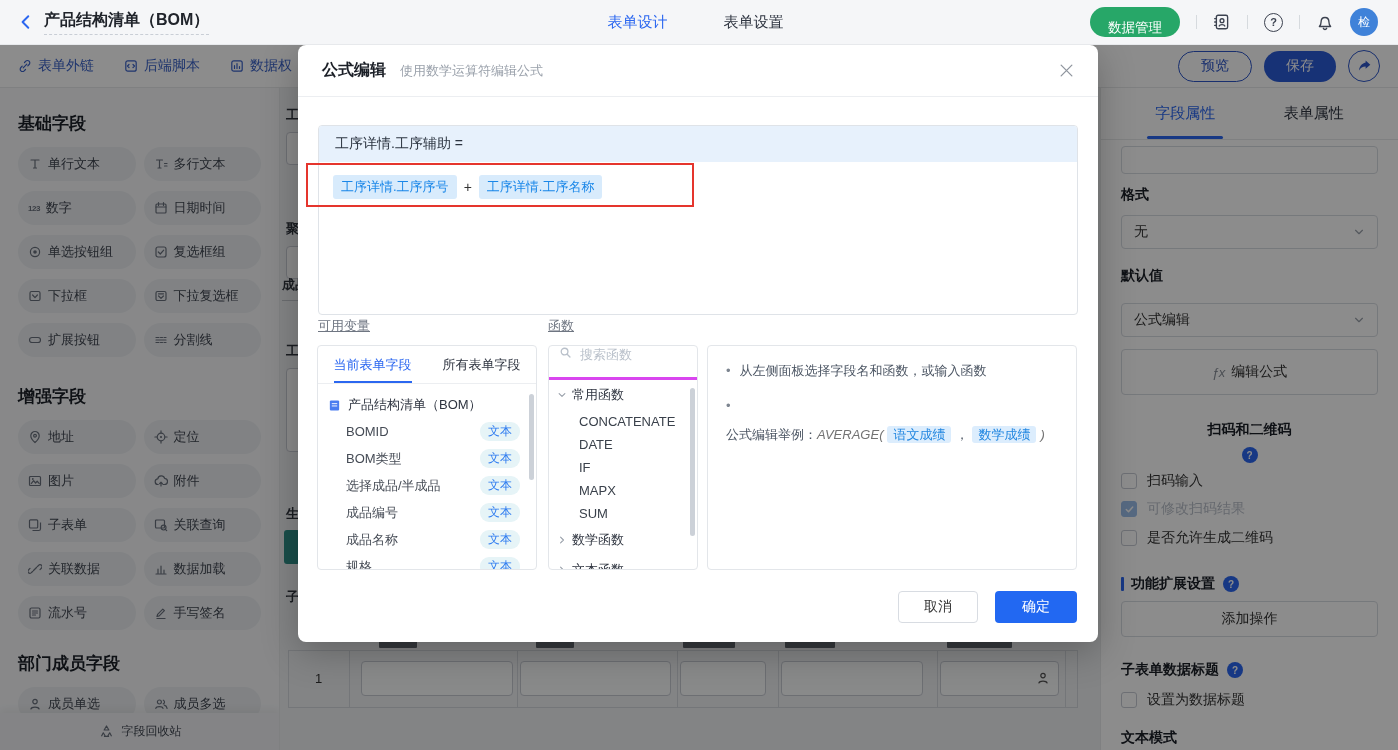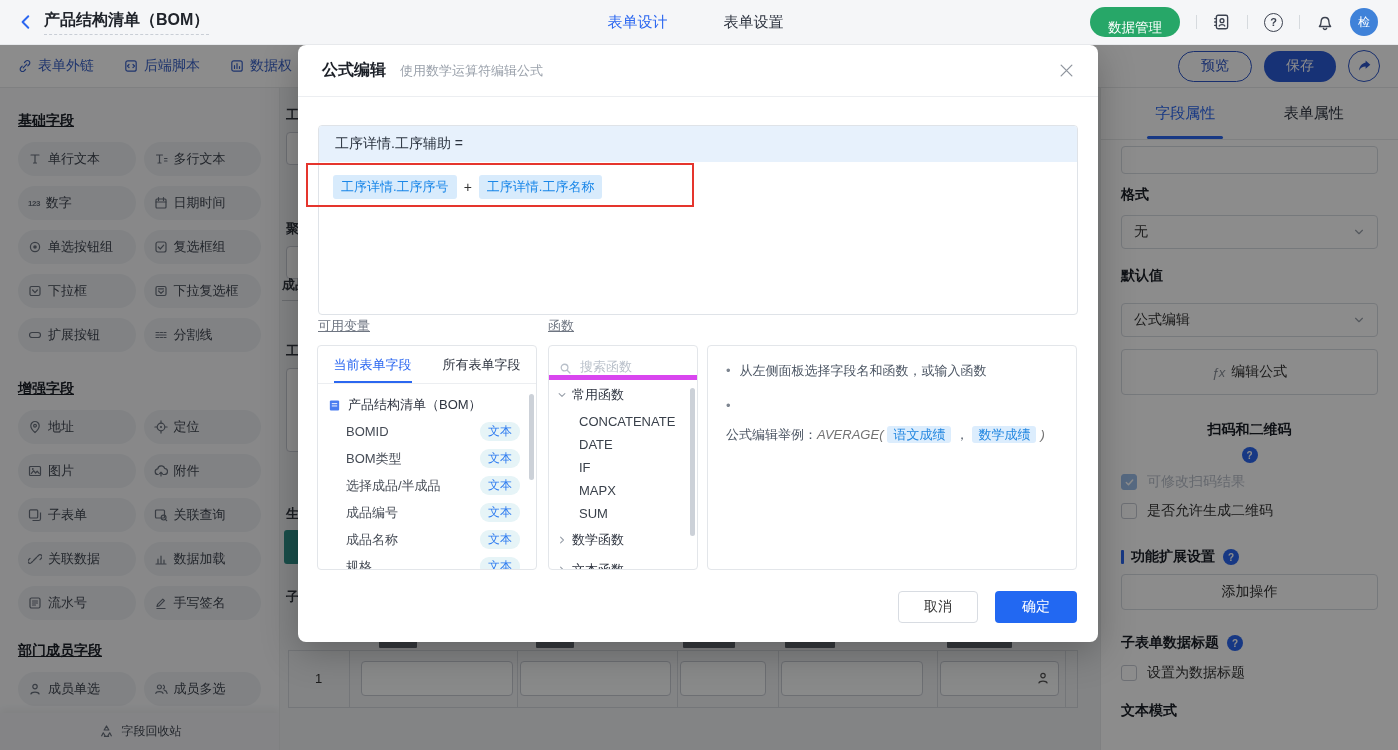--- a/index.html
+++ b/index.html
@@ -30,21 +30,21 @@
   .tool-link{display:flex;align-items:center;gap:6px;font-size:14px;color:#3a62c8;cursor:pointer;white-space:nowrap;}
   .tool-link .ic{color:#3a62c8;}
   .tool-right{margin-left:auto;display:flex;align-items:center;gap:12px;}
   .btn-preview{height:31px;padding:0 22px;border-radius:16px;border:1px solid #2e57c9;background:transparent;color:#2e57c9;font-size:14px;cursor:pointer;}
   .btn-save{height:31px;padding:0 22px;border-radius:16px;border:none;background:#2a5bd7;color:#fff;font-size:14px;cursor:pointer;}
   .btn-share{width:32px;height:32px;border-radius:50%;border:1px solid #2e57c9;color:#2e57c9;display:flex;align-items:center;justify-content:center;cursor:pointer;}
 
   
   .lsb{position:absolute;left:0;top:88px;width:280px;height:662px;background:#f7f8fa;border-right:1px solid #e7e9ec;
     padding:24px 18px 0 18px;overflow:hidden;}
-  .lsec-title{font-size:14px;font-weight:700;color:#1b1f27;text-decoration:underline;}
+  .lsec-title{font-size:17px;font-weight:700;color:#1b1f27;}
   .pill-grid{display:grid;grid-template-columns:1fr 1fr;gap:10px 8px;margin-top:12px;}
   .pill{height:34px;border-radius:17px;background:#ebedf0;display:flex;align-items:center;padding:0 10px;gap:6px;
     font-size:13px;color:#3f4550;cursor:pointer;white-space:nowrap;overflow:hidden;}
   .num-ic{font-size:8px;font-weight:700;color:#69707c;letter-spacing:-.5px;}
   .mt28{margin-top:28px;} .mt22{margin-top:22px;} .mt4{margin-top:4px;}
   .recycle{position:absolute;left:0;bottom:0;width:280px;height:37px;background:#f0f1f4;box-shadow:0 -3px 8px rgba(0,0,0,.06);
     display:flex;align-items:center;justify-content:center;gap:8px;font-size:12px;color:#3f4550;cursor:pointer;}
 
   
   .canvas{position:absolute;left:280px;top:88px;width:820px;height:662px;background:#eef0f3;}
@@ -99,21 +99,21 @@
   .v-tabs{height:38px;border-bottom:1px solid #eceef1;display:flex;}
   .v-tab{flex:1;display:flex;align-items:flex-start;justify-content:center;padding-top:10px;font-size:13px;color:#2e3440;cursor:pointer;}
   .v-tab span{padding-bottom:7px;}
   .v-tab.active{color:#2b67f0;}
   .v-tab.active span{border-bottom:2px solid #2b67f0;}
   .tree{padding-top:8px;}
   .t-root{display:flex;align-items:center;gap:7px;padding:4px 10px;font-size:13px;color:#2e3440;cursor:pointer;}
   .t-row{display:flex;align-items:center;justify-content:space-between;padding:4px 16px 4px 28px;font-size:13px;color:#454b55;cursor:pointer;}
   .tag{background:#e6f4f7;color:#2f7cf0;font-size:12px;padding:1px 8px;border-radius:9px;}
   .sbar{position:absolute;width:5px;border-radius:3px;background:#ccd1d8;}
-  .s-row{height:34px;border-bottom:5px solid #d946ef;display:flex;align-items:flex-end;padding:0 10px;gap:6px;}
+  .s-row{height:34px;border-bottom:3px solid #d946ef;display:flex;align-items:flex-start;padding:0 10px;gap:6px;}
   .s-row input{border:none;outline:none;background:transparent;font-size:13px;width:96px;color:#333;}
   .s-row input::placeholder{color:#b9c0ca;}
   .g-row{display:flex;align-items:center;gap:5px;padding:6px 8px;font-size:13px;color:#2f3540;cursor:pointer;}
   .g-row .ic{color:#9aa1ab;}
   .fn-item{padding:4px 8px 4px 30px;font-size:13px;color:#3a414b;cursor:pointer;}
   .help{padding:15px 18px;}
   .h-row{display:flex;gap:9px;font-size:13px;color:#4b5563;margin-bottom:15px;line-height:1.55;align-items:baseline;flex-wrap:wrap;}
   .bullet{color:#7d8590;flex:none;}
   .purple{color:#737373;font-style:italic;}
   .h-chip{background:#dcedfd;color:#2186e0;padding:1px 6px;border-radius:3px;margin:0 4px;}
@@ -484,20 +484,24 @@
         </span>
     </div>
     <button class="r-btn" style="margin-top:12px;">
       <span class="fx">ƒx</span>
       <span>编辑公式</span>
     </button>
 
     <div class="r-label" style="margin-top:26px;flex-direction:column;">
       <span>扫码和二维码</span>
         <span class="qc">?</span>
+    </div>
+    <div class="chk-row" style="margin-top:9px;">
+      <span class="chk"></span>
+      <span>扫码输入</span>
     </div>
     <div class="chk-row disabled" style="margin-top:10px;">
       <span class="chk checked-disabled">
           <svg width="11" height="11" viewBox="0 0 12 12">
             <path d="M2.5 6l2.4 2.4L9.5 3.4" fill="none" stroke="#fff" stroke-width="1.6" stroke-linecap="round" stroke-linejoin="round"></path>
           </svg>
         </span>
       <span>可修改扫码结果</span>
     </div>
     <div class="chk-row" style="margin-top:11px;">

